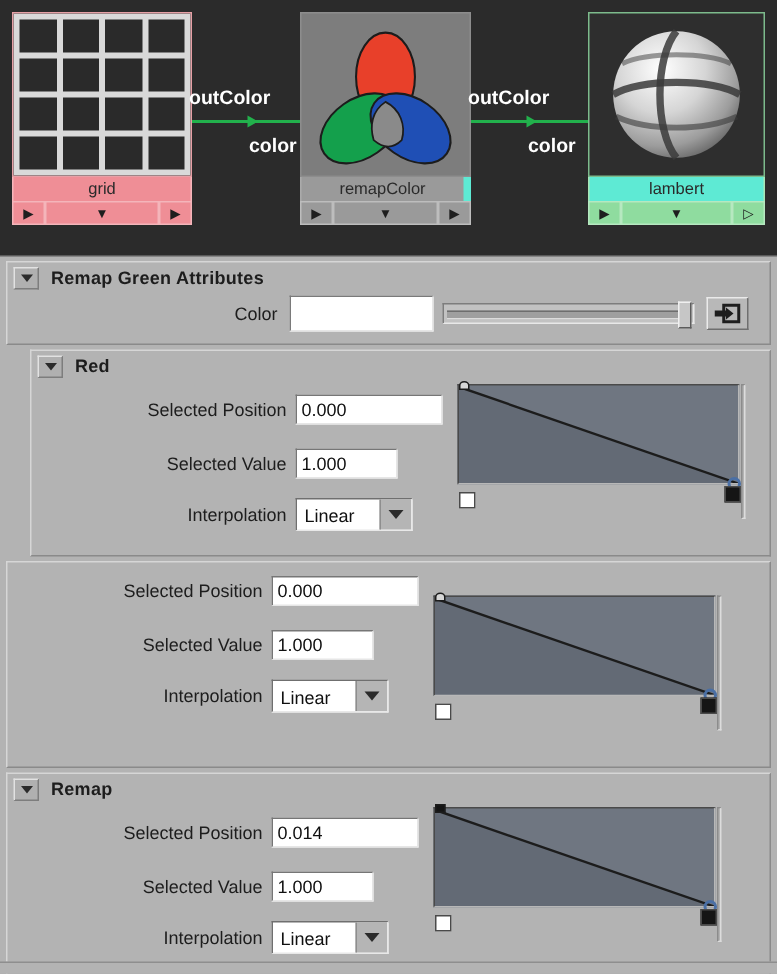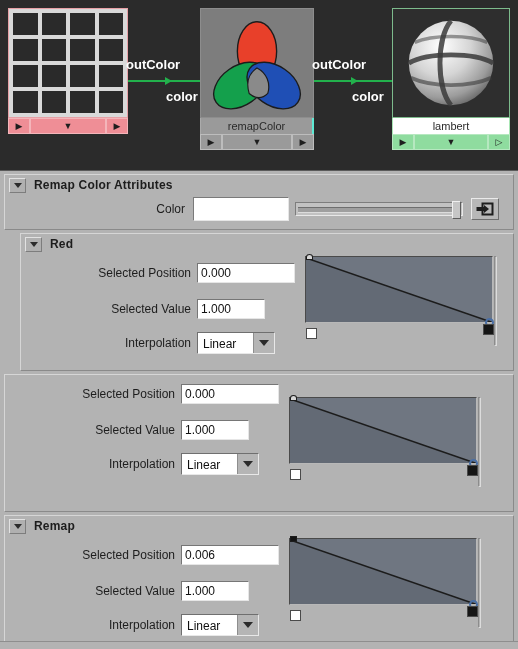--- a/index.html
+++ b/index.html
@@ -58,25 +58,25 @@
   }
   .node-btn.side { width: 22px; }
   .node-btn.mid { flex: 1; }
 
   
   .node-grid .node-swatch { border: 1px solid #e7a0a6; }
   .node-grid .node-title  { background: #ef8e96; border-left: 1px solid #f6b6bb; border-right: 1px solid #f6b6bb;}
   .node-grid .node-btn    { background: #ef8e96; }
 
   .node-remap .node-swatch { border: 1px solid #8d8d8d; background:#7d7d7d; }
-  .node-remap .node-title  { background: #9a9a9a; color:#2a2a2a; border-left:1px solid #ababab; border-right:2px solid #5eead4;}
+  .node-remap .node-title  { background: #9a9a9a; color:#2a2a2a; border-left:1px solid #ababab; border-right:5px solid #5eead4;}
   .node-remap .node-btn    { background: #9a9a9a; }
 
   .node-lambert .node-swatch { border: 1px solid #7dbb8c; }
-  .node-lambert .node-title  { background: #ffffff; border-left:1px solid #a9e6b5; border-right:1px solid #a9e6b5;}
+  .node-lambert .node-title  { background: #5eead4; border-left:1px solid #a9e6b5; border-right:1px solid #a9e6b5;}
   .node-lambert .node-btn    { background: #8fdc9f; }
 
   .grid-cells {
     position: absolute;
     inset: 0;
     display: grid;
     grid-template-columns: repeat(4, 1fr);
     grid-template-rows: repeat(4, 1fr);
     gap: 4px;
     padding: 4px;
@@ -324,20 +324,21 @@
         <i></i>
           <i></i>
           <i></i>
           <i></i>
         <i></i>
           <i></i>
           <i></i>
           <i></i>
       </div>
     </div>
+    <div class="node-title">grid</div>
     <div class="node-btnbar">
       <div class="node-btn side">▶</div>
       <div class="node-btn mid">▼</div>
       <div class="node-btn side">▶</div>
     </div>
   </div>
 
   <div class="wire" style="left:128px; top:80px; width:78px;"></div>
   <div class="wire-arrow" style="left:165px; top:77px;"></div>
   <div class="wire-label" style="left:126px; top:57px;">outColor</div>
@@ -390,21 +391,21 @@
       <div class="node-btn side">▷</div>
     </div>
   </div>
 </div>
 
 <div id="attr-editor">
 
   <div class="frame" style="height:56px;">
     <div class="frame-header">
       <div class="expander"></div>
-      <div class="frame-title">Remap Color Attributes</div>
+      <div class="frame-title">Remap Green Attributes</div>
     </div>
     <div class="row" style="height:28px;">
       <div class="field-label" style="width:180px;">Color</div>
       <div class="colorswatch" style="width:96px; height:24px; margin-left:8px;"></div>
       <div class="slider-track" style="width:168px; margin-left:6px;">
         <div class="slider-handle" style="left:156px;"></div>
       </div>
       <div class="mapbtn" style="margin-left:8px;">
         <svg width="18" height="14" viewBox="0 0 18 14">
           <rect x="6.5" y="1.5" width="10" height="11" fill="none" stroke="#1e1e1e" stroke-width="2"></rect>
@@ -486,21 +487,21 @@
   </div>
 
   <div class="frame" style="height:138px;">
     <div class="frame-header">
       <div class="expander"></div>
       <div class="frame-title">Remap</div>
     </div>
 
     <div class="row" style="margin-top:6px;">
       <div class="field-label" style="width:170px;">Selected Position</div>
-      <div class="textfield" style="width:98px; margin-left:6px;">0.006</div>
+      <div class="textfield" style="width:98px; margin-left:6px;">0.014</div>
     </div>
     <div class="row" style="margin-top:10px;">
       <div class="field-label" style="width:170px;">Selected Value</div>
       <div class="textfield" style="width:68px; margin-left:6px;">1.000</div>
     </div>
     <div class="row" style="margin-top:8px;">
       <div class="field-label" style="width:170px;">Interpolation</div>
       <div class="combo" style="width:78px; margin-left:6px;">
         <div class="combo-text">Linear</div>
         <div class="combo-arrow"></div>

